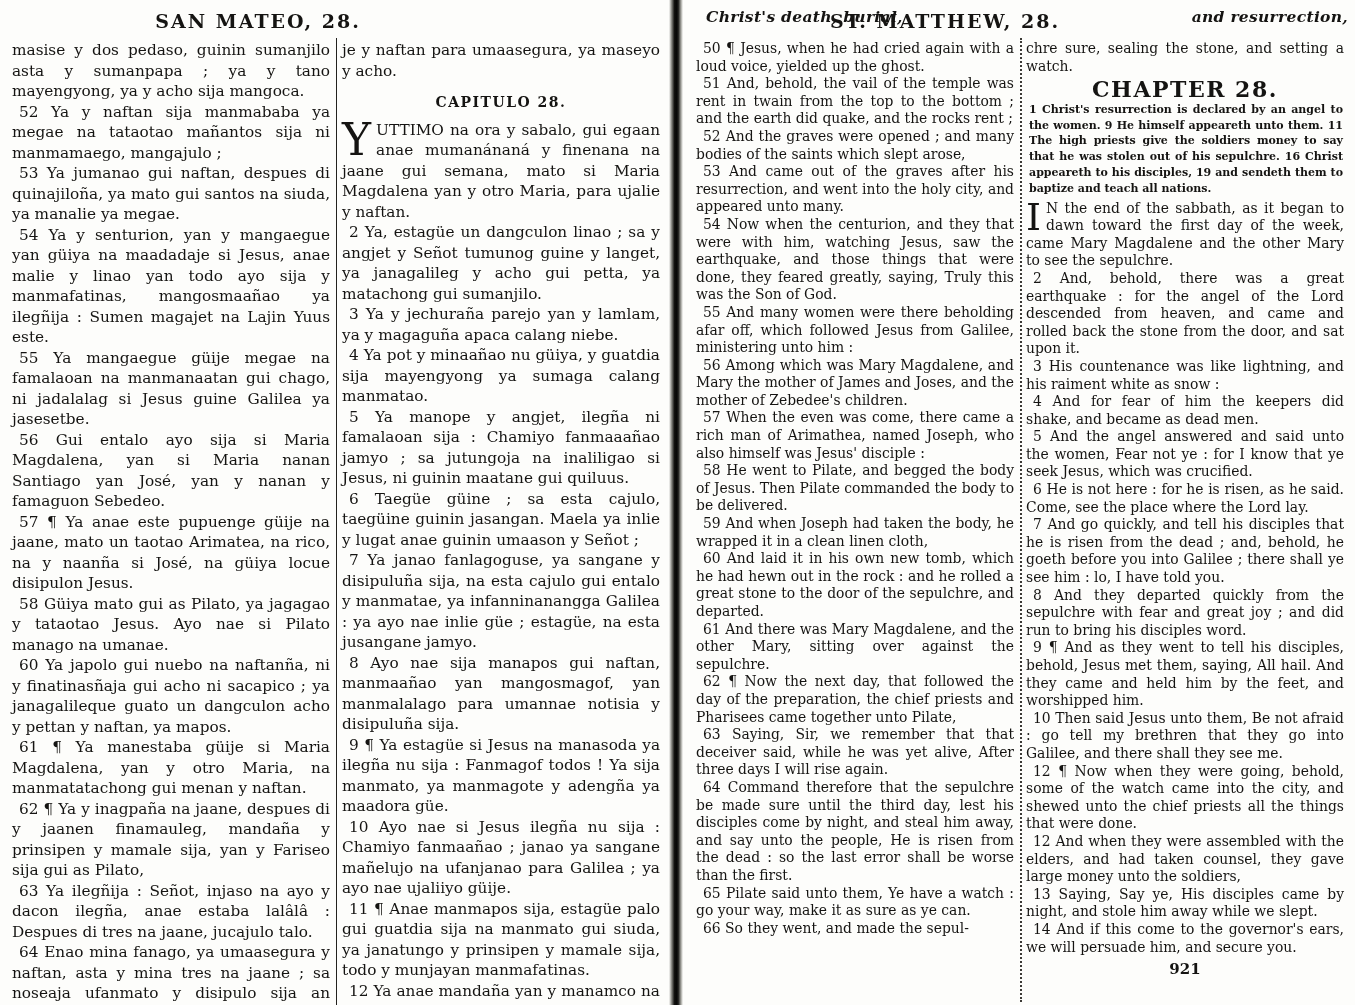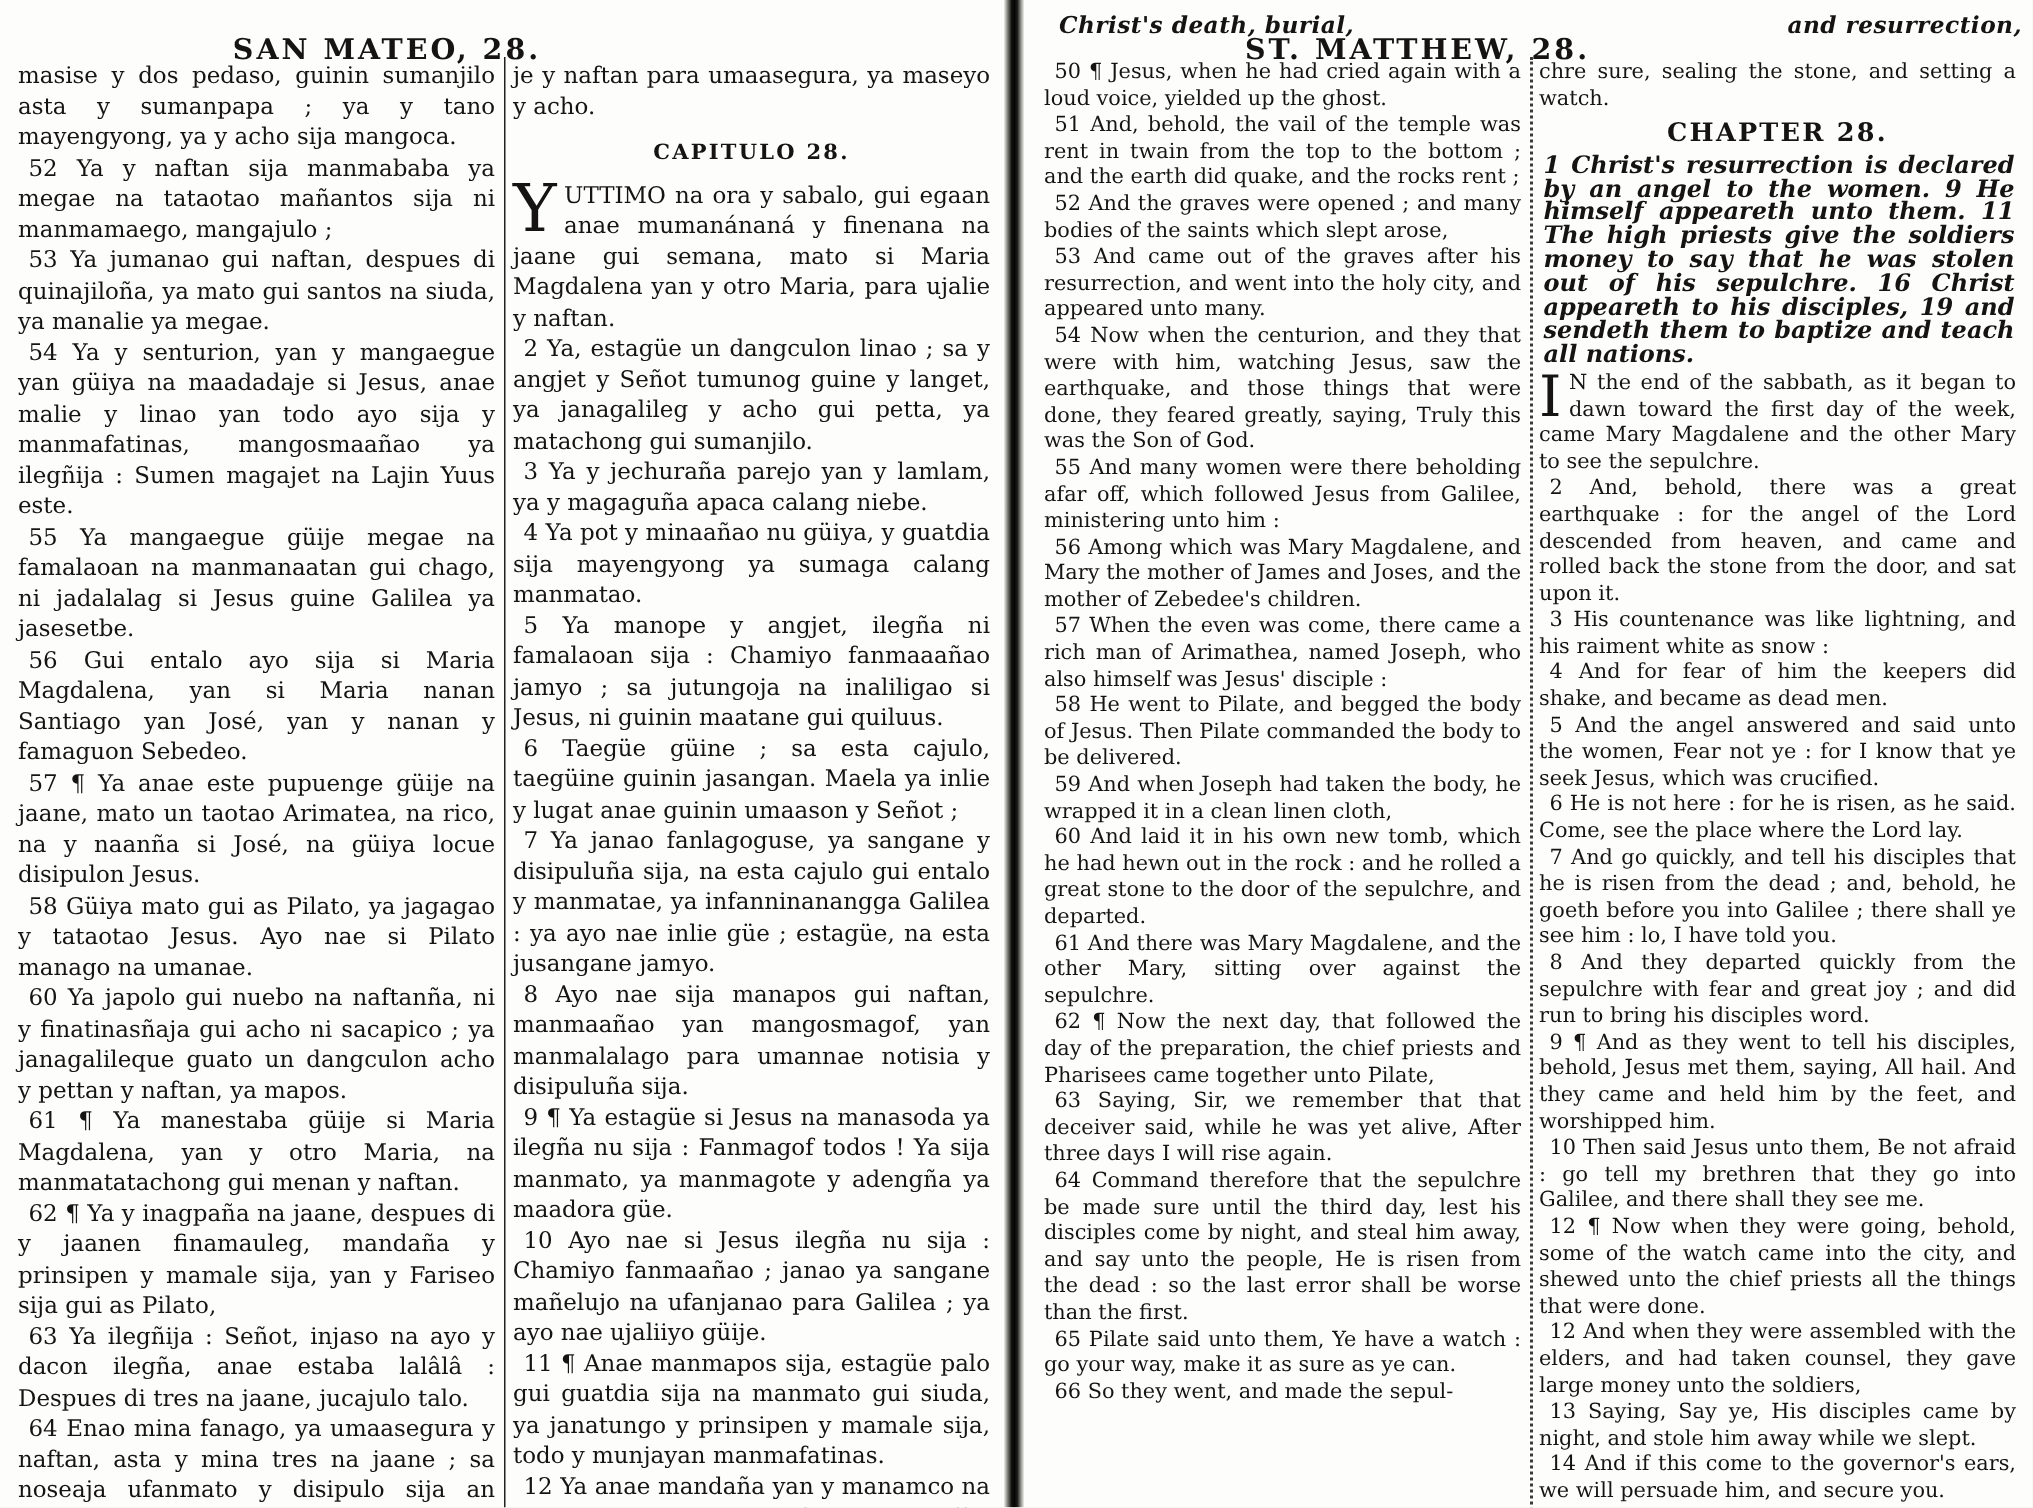--- a/index.html
+++ b/index.html
@@ -19,21 +19,21 @@
     position:absolute; left:669px; top:0; width:14px; height:1005px;
     background:linear-gradient(90deg, #fdfdfb 0%, #8a8a85 18%, #121210 38%, #050505 52%, #1a1a18 66%, #9a9a94 84%, #fdfdfb 100%);
   }
   .page { position:absolute; top:6px; }
   .page-left  { left:12px;  width:648px; }
   .page-right { left:696px; width:654px; }
 
   .running-head { position:relative; height:32px; }
   .running-title {
     position:absolute; top:4px; left:calc(50% - 78px); transform:translateX(-50%);
-    font-size:19px; font-weight:700; letter-spacing:2px; white-space:nowrap;margin-top:12px;
+    font-size:19px; font-weight:700; letter-spacing:2px; white-space:nowrap;
   }
   .running-side {
     position:absolute; top:1px; font-size:15.5px; font-weight:700;
     font-style:italic; letter-spacing:0.3px; white-space:nowrap;
   }
   .running-side.side-left { left:10px; }
   .running-side.side-right { right:2px;text-align:center; }
 
   .columns { display:flex; align-items:flex-start; }
   .column { width:318px; padding-top:2px; }
@@ -46,24 +46,24 @@
 
   p { margin:0; text-align:justify; }
   p.verse { text-indent:7px; }
   p.continuation { text-indent:0; }
   p.dropcap-verse { text-indent:0; }
 
   .chapter-heading {
     text-align:center; font-weight:600; letter-spacing:1.5px;
   }
   .page-left  .chapter-heading { font-size:14px; margin:11px 0 7px; }
-  .page-right .chapter-heading { font-size:17px; margin:6px 0 3px; }
+  .page-right .chapter-heading { font-size:22px; margin:6px 0 3px; }
 
   p.chapter-summary {
-    font-size:16px; line-height:15.8px; font-style:italic; font-weight:700;
+    font-size:11px; line-height:15.8px; font-weight:700;
     margin:0 0 3px; padding:0 1px 0 3px;
   }
 
   .dropcap {
     float:left; font-weight:400;
     padding:2px 5px 0 0;
   }
   .page-left  .dropcap { font-size:44px; line-height:35px; }
   .page-right .dropcap { font-size:38px; line-height:30px; }
 

